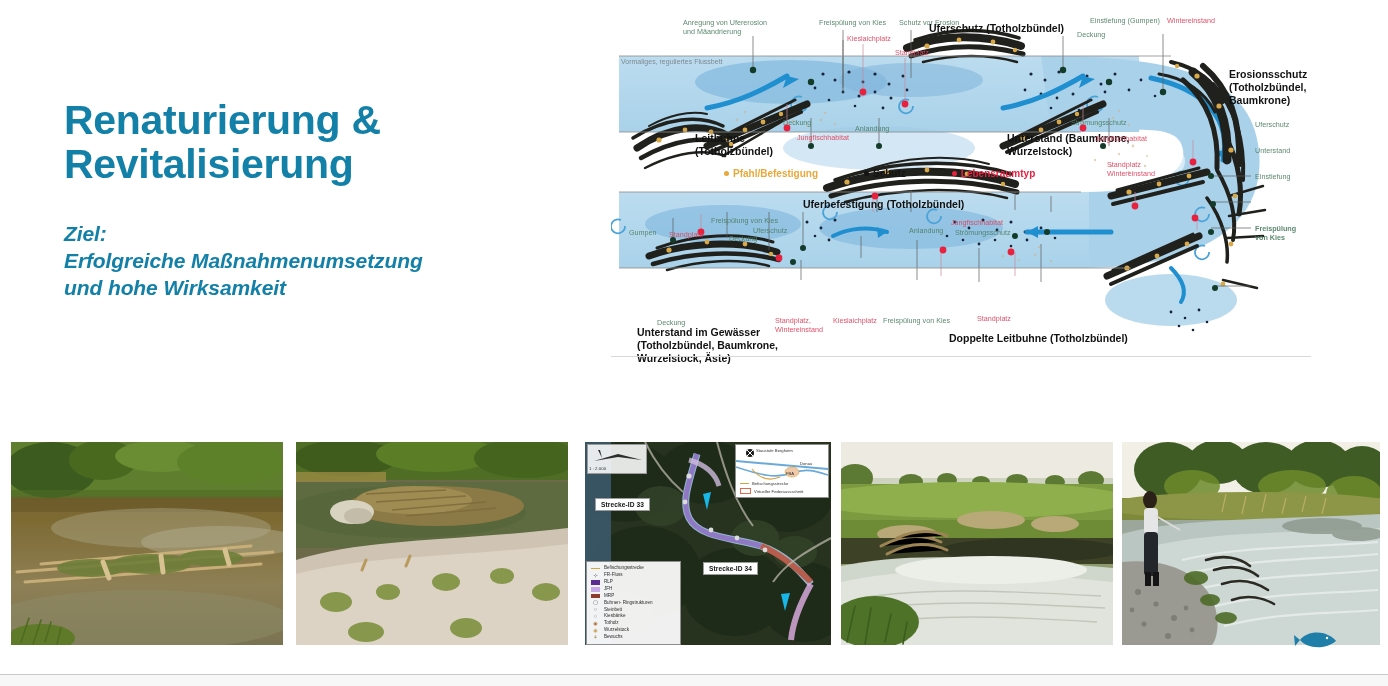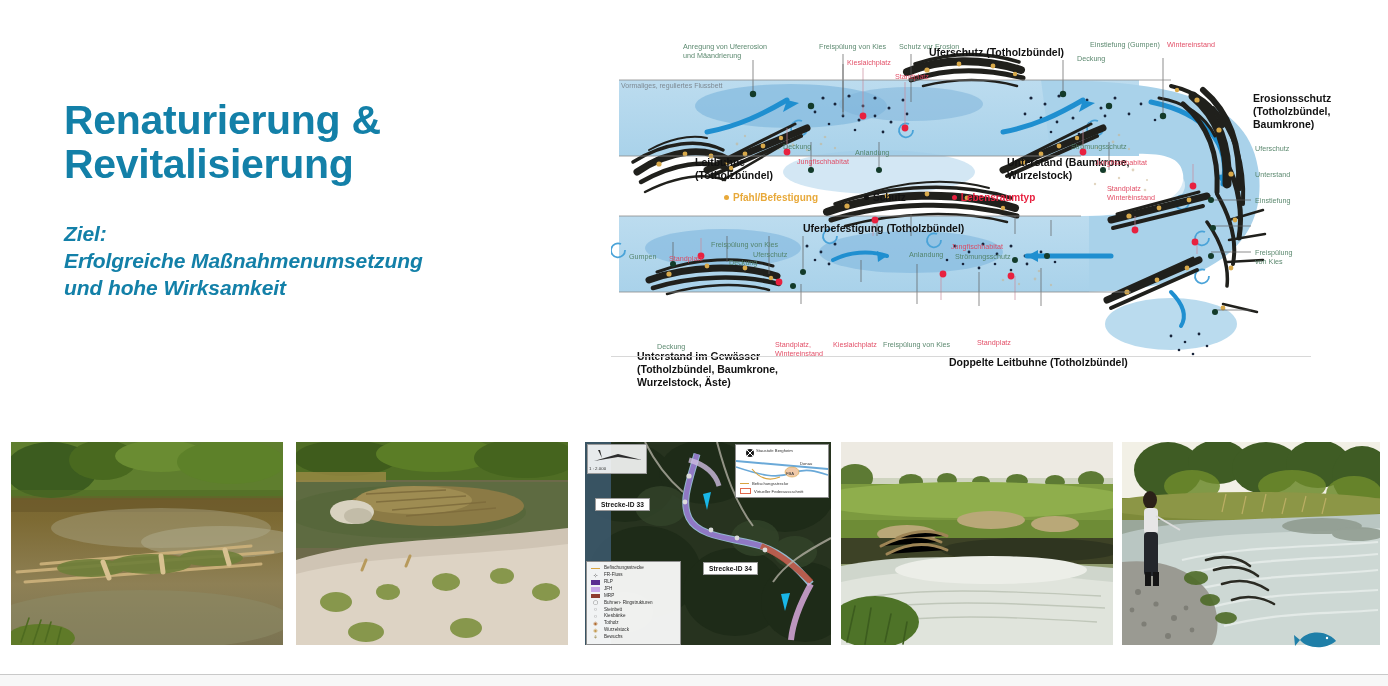--- a/index.html
+++ b/index.html
@@ -45,21 +45,21 @@
     font-weight: bold;
     color: #1380a8;
     line-height: 1.3;
     letter-spacing: -0.1px;
   }
 
   
   .diagram {
     position: absolute;
     left: 611px;
-    top: 24px;
+    top: 0;
     width: 700px;
     height: 352px;
   }
   .diagram-canvas {
     position: absolute;
     inset: 0;
   }
   .diagram-rule {
     position: absolute;
     left: 611px;
@@ -642,27 +642,27 @@
     <div class="dlabel green" style="left:288px; top:18px;">Schutz vor Erosion</div>
     <div class="dlabel red" style="left:236px; top:34px;">Kieslaichplatz</div>
     <div class="dlabel red" style="left:284px; top:48px;">Standplatz</div>
 
     <div class="dlabel bold" style="left:318px; top:22px;text-align:center;">Uferschutz (Totholzbündel)</div>
     <div class="dlabel green" style="left:466px; top:30px;">Deckung</div>
 
     <div class="dlabel green" style="left:466px; top:16px;padding-left:13px;">Einstiefung (Gumpen)</div>
     <div class="dlabel red" style="left:556px; top:16px;">Wintereinstand</div>
 
-    <div class="dlabel bold" style="left:618px; top:68px; width:80px;margin-left:24px;">Erosionsschutz
+    <div class="dlabel bold" style="left:618px; top:68px; width:80px;">Erosionsschutz
 (Totholzbündel,
 Baumkrone)</div>
     <div class="dlabel green" style="left:644px; top:120px;">Uferschutz</div>
     <div class="dlabel green" style="left:644px; top:146px;">Unterstand</div>
     <div class="dlabel green" style="left:644px; top:172px;">Einstiefung</div>
-    <div class="dlabel green" style="left:644px; top:224px; width:54px;">Freispülung
+    <div class="dlabel green" style="left:644px; top:224px; width:54px;font-weight:bold;">Freispülung
 von Kies</div>
 
     <div class="dlabel bold" style="left:84px; top:132px;">Leitbuhne
 (Totholzbündel)</div>
     <div class="dlabel green" style="left:172px; top:118px;">Deckung</div>
     <div class="dlabel green" style="left:244px; top:124px;">Anlandung</div>
     <div class="dlabel red" style="left:186px; top:133px;">Jungfischhabitat</div>
 
     <div class="dlabel bold" style="left:396px; top:132px;">Unterstand (Baumkrone,
 Wurzelstock)</div>

